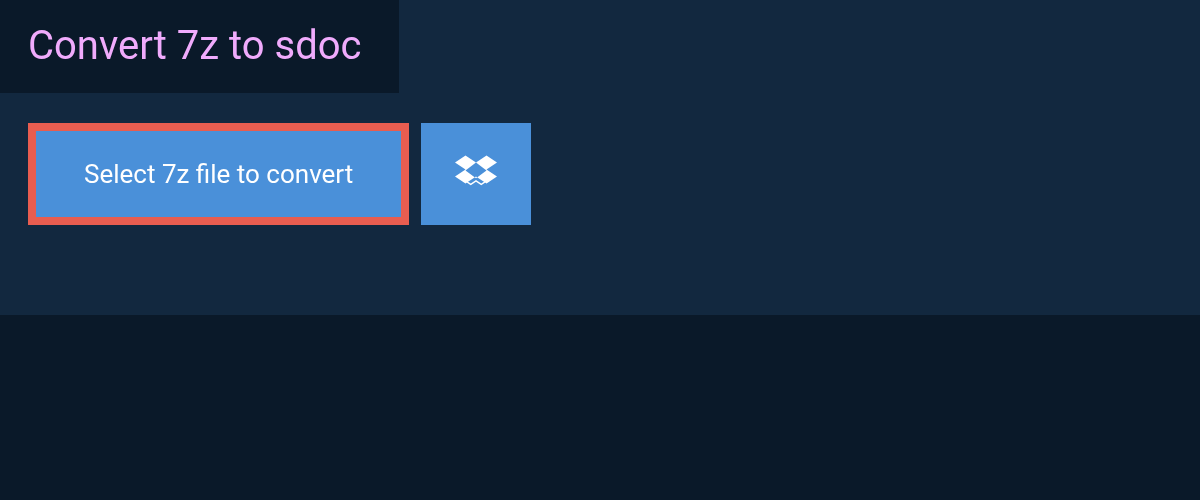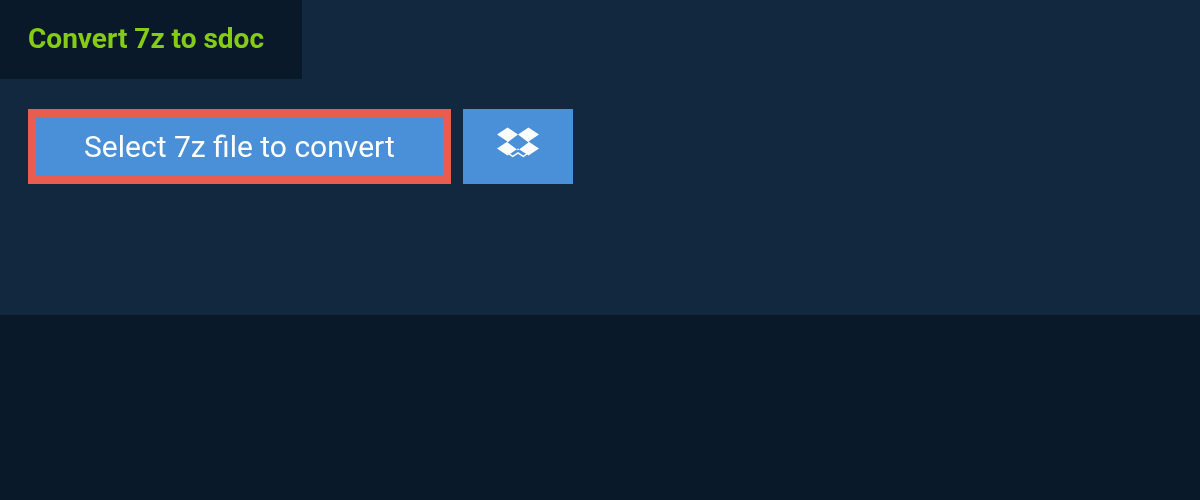--- a/index.html
+++ b/index.html
@@ -16,37 +16,37 @@
     }
     .page-container {
       background: #12283f;
       margin: 0;
       height: 315px;
     }
     .title-tab {
       display: inline-block;
       background: #0a1929;
       padding: 22px 38px 24px 28px;
-      color: #84cc16;
-      font-size: 28px;
-      font-weight: 700;
+      color: #f0abfc;
+      font-size: 40px;
+      font-weight: 400;
     }
     .action-area {
       padding: 30px 0 30px 28px;
       display: flex;
       align-items: stretch;
       gap: 12px;
     }
     .select-button {
       background: #4a90d9;
       border: 8px solid #e85d50;
       color: #ffffff;
-      font-size: 30px;
+      font-size: 26px;
       font-weight: 400;
-      padding: 12px 48px;
+      padding: 28px 48px;
       cursor: pointer;
       font-family: inherit;
       display: flex;
       align-items: center;
       justify-content: center;
     }
     .dropbox-button {
       background: #4a90d9;
       border: none;
       width: 110px;

